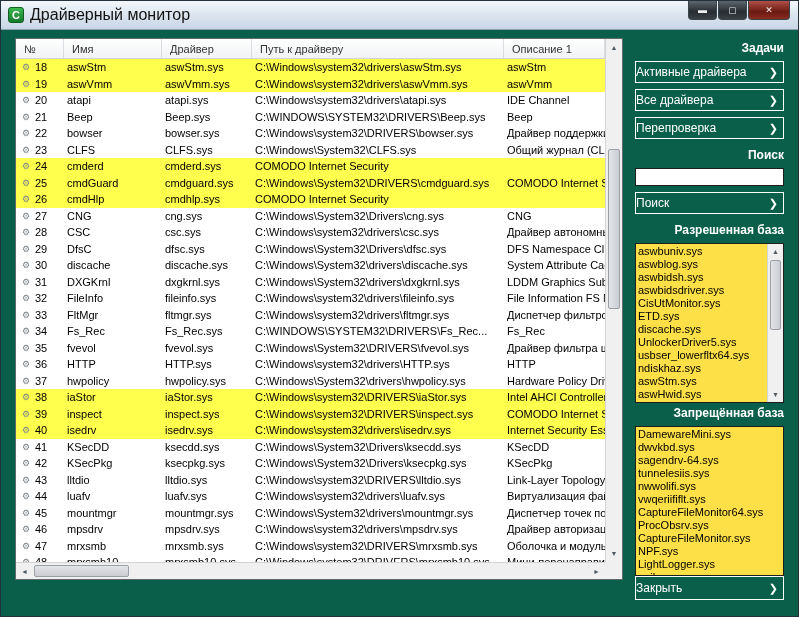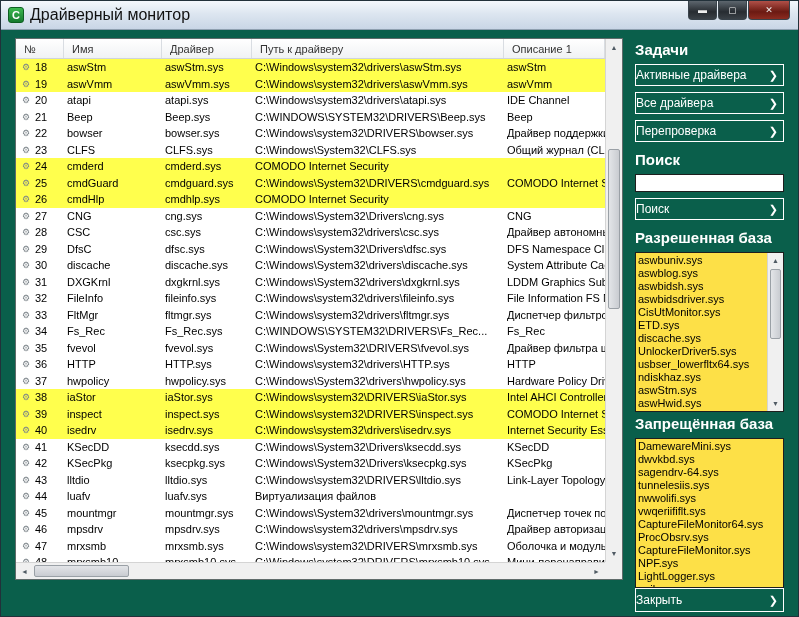--- a/index.html
+++ b/index.html
@@ -116,22 +116,22 @@
   .hscroll .sb-arrow.right { margin-left:auto; }
   .sb-corner {
     position:absolute; right:0; bottom:0; width:17px; height:17px; background:#f0f0f0;
   }
 
   
   .sidebar {
     flex:1; display:flex; flex-direction:column; min-width:0;
   }
   .sec-h {
-    color:#fff; font-size:15px; font-weight:bold;
-    text-align:left; margin:3px 0 6px 0;
+    color:#fff; font-size:12px; font-weight:bold;
+    text-align:right; margin:3px 0 6px 0;
     white-space:nowrap;
   }
   .gbtn {
     position:relative; height:22px; flex:0 0 22px;
     background:transparent; border:1px solid #fff;
     color:#fff; font-size:12px; font-family:"Liberation Sans", sans-serif;
     display:flex; align-items:center; justify-content:flex-start;
     margin-bottom:6px; cursor:default;
   }
   .gbtn .chev {
@@ -403,20 +403,21 @@
             <div class="cell">lltdio</div>
             <div class="cell">lltdio.sys</div>
             <div class="cell">C:\Windows\system32\DRIVERS\lltdio.sys</div>
             <div class="cell">Link-Layer Topology Discovery</div>
           </div>
           <div class="trow">
             <div class="cell icon-cell">⚙</div>
             <div class="cell">44</div>
             <div class="cell">luafv</div>
             <div class="cell">luafv.sys</div>
+            <div class="cell">C:\Windows\system32\drivers\luafv.sys</div>
             <div class="cell">Виртуализация файлов</div>
           </div>
           <div class="trow">
             <div class="cell icon-cell">⚙</div>
             <div class="cell">45</div>
             <div class="cell">mountmgr</div>
             <div class="cell">mountmgr.sys</div>
             <div class="cell">C:\Windows\System32\drivers\mountmgr.sys</div>
             <div class="cell">Диспетчер точек подключения</div>
           </div>

